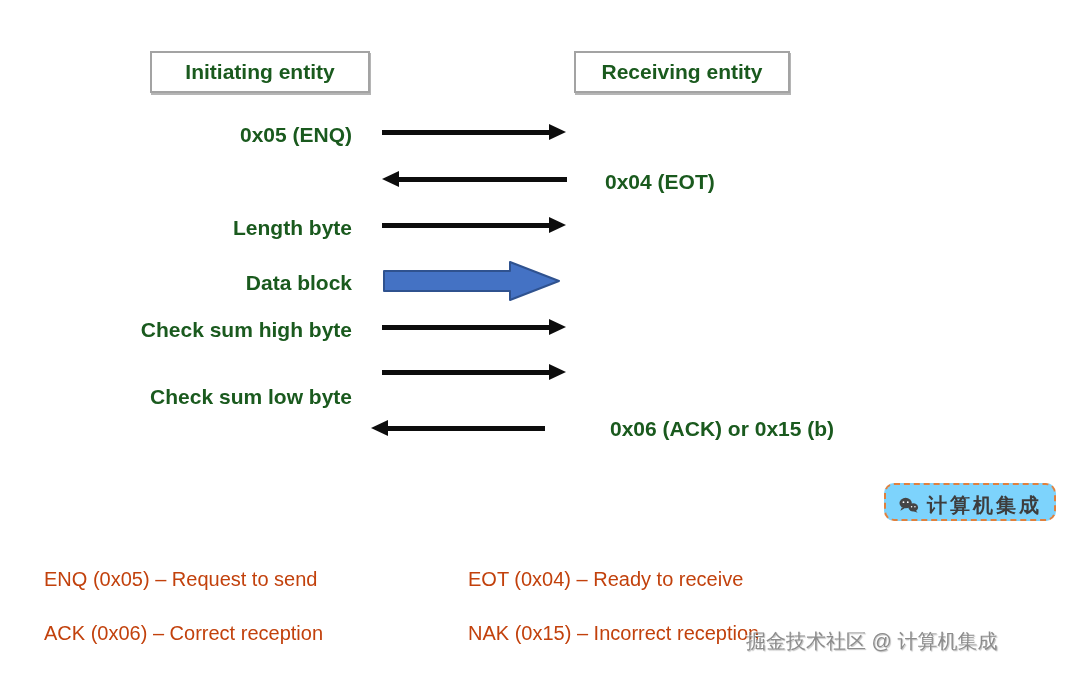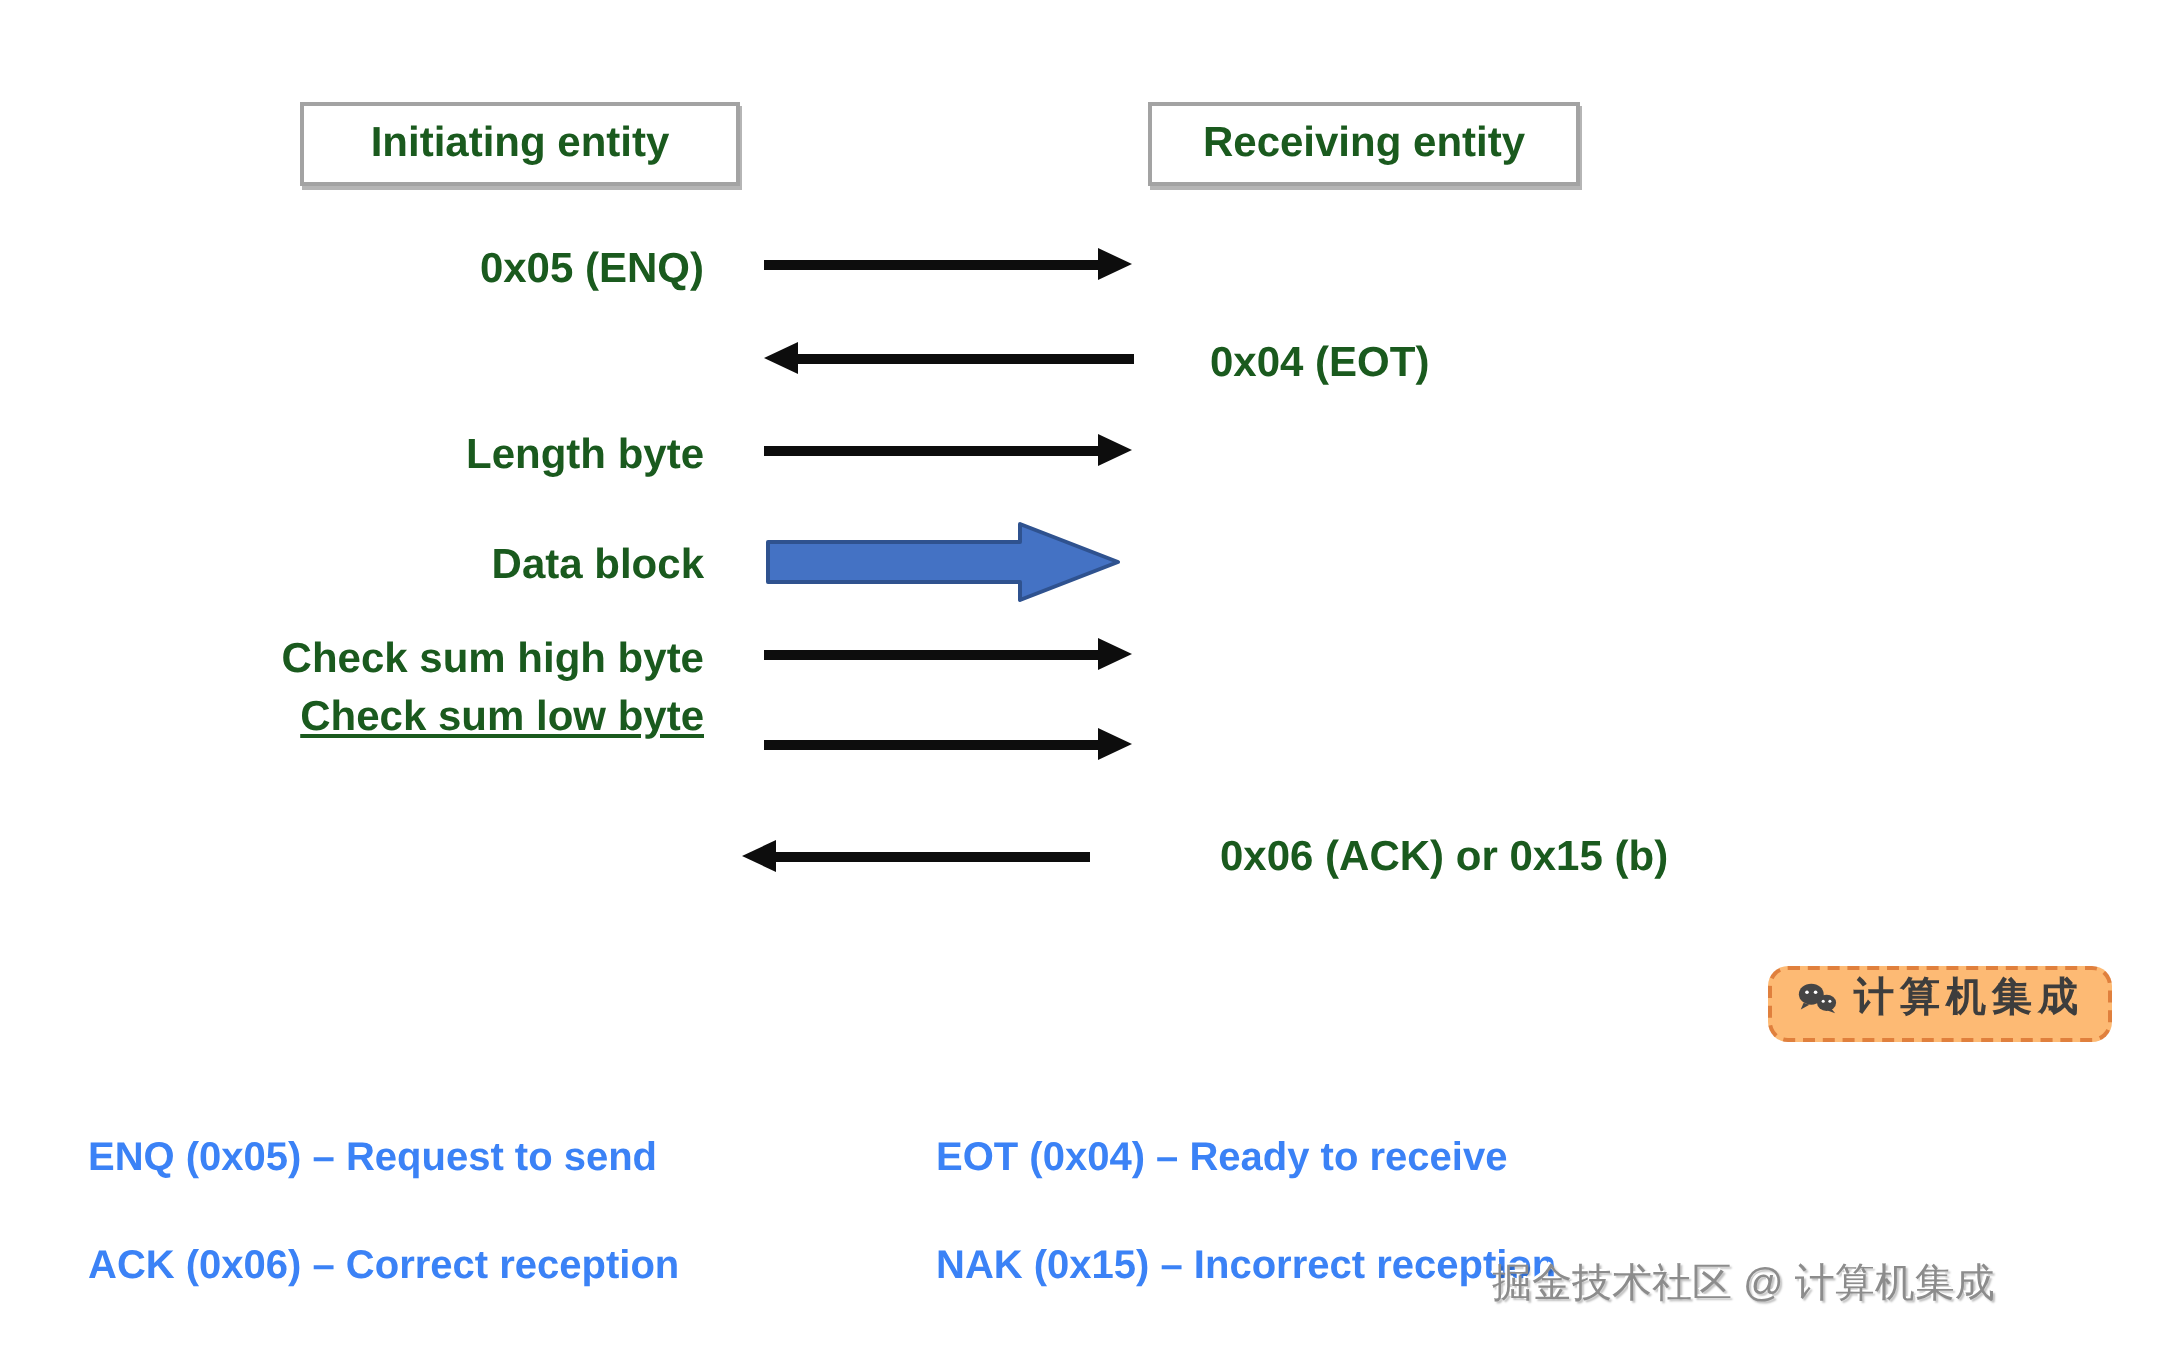--- a/index.html
+++ b/index.html
@@ -34,30 +34,30 @@
   }
   .arrow.dir-left .shaft{left:14px;right:0;}
   .arrow.dir-left::after{
     content:'';position:absolute;left:0;top:50%;margin-top:-8px;width:0;height:0;
     border-right:17px solid #0d0d0d;border-top:8px solid transparent;border-bottom:8px solid transparent;
   }
   
   .block-arrow{position:absolute;}
   
   .badge{
-    position:absolute;border:2px dashed #e0803d;border-radius:10px;background:#fdba74;
-    display:flex;align-items:flex-start;gap:8px;padding:0 12px;box-sizing:border-box;
+    position:absolute;border:2px dashed #e0803d;border-radius:10px;background:#7dd3fc;
+    display:flex;align-items:flex-end;gap:8px;padding:0 12px;box-sizing:border-box;
   }
   .badge .badge-text{
     color:#3d3d3d;font-weight:bold;font-size:20px;letter-spacing:3px;white-space:nowrap;
     font-family:"Liberation Serif", serif;
   }
   
   .legend-item{
-    position:absolute;color:#3b82f6;font-weight:bold;font-size:20px;white-space:nowrap;
+    position:absolute;color:#c2410c;font-weight:normal;font-size:20px;white-space:nowrap;
   }
   
   .watermark{
     position:absolute;color:#8c8c8c;font-size:20px;white-space:nowrap;
     text-shadow:-1px -1px 0 #ffffff, 1px 1px 1px rgba(0,0,0,.25);
   }
 </style>
 </head>
 <body>
 
@@ -88,21 +88,21 @@
   <div class="msg-label left-col" style="top:270px;">Data block</div>
   <svg class="block-arrow" style="left:383px;top:260px;" width="178" height="42" viewBox="0 0 178 42">
     <polygon points="1,11 127,11 127,2 176,21 127,40 127,31 1,31" fill="#4472c4" stroke="#2f528f" stroke-width="2" stroke-linejoin="round"></polygon>
   </svg>
 
   <div class="msg-label left-col" style="top:317px;">Check sum high byte</div>
   <div class="arrow dir-right" style="left:382px;top:319px;width:184px;">
       <span class="shaft"></span>
     </div>
 
-  <div class="msg-label left-col" style="top:346px;text-decoration:underline;">Check sum low byte</div>
+  <div class="msg-label left-col" style="top:384px;">Check sum low byte</div>
   <div class="arrow dir-right" style="left:382px;top:364px;width:184px;">
       <span class="shaft"></span>
     </div>
 
   <div class="arrow dir-left" style="left:371px;top:420px;width:174px;">
       <span class="shaft"></span>
     </div>
   <div class="msg-label" style="left:610px;top:416px;">0x06 (ACK) or 0x15 (b)</div>
 
   <div class="badge" style="left:884px;top:483px;width:172px;height:38px;">

